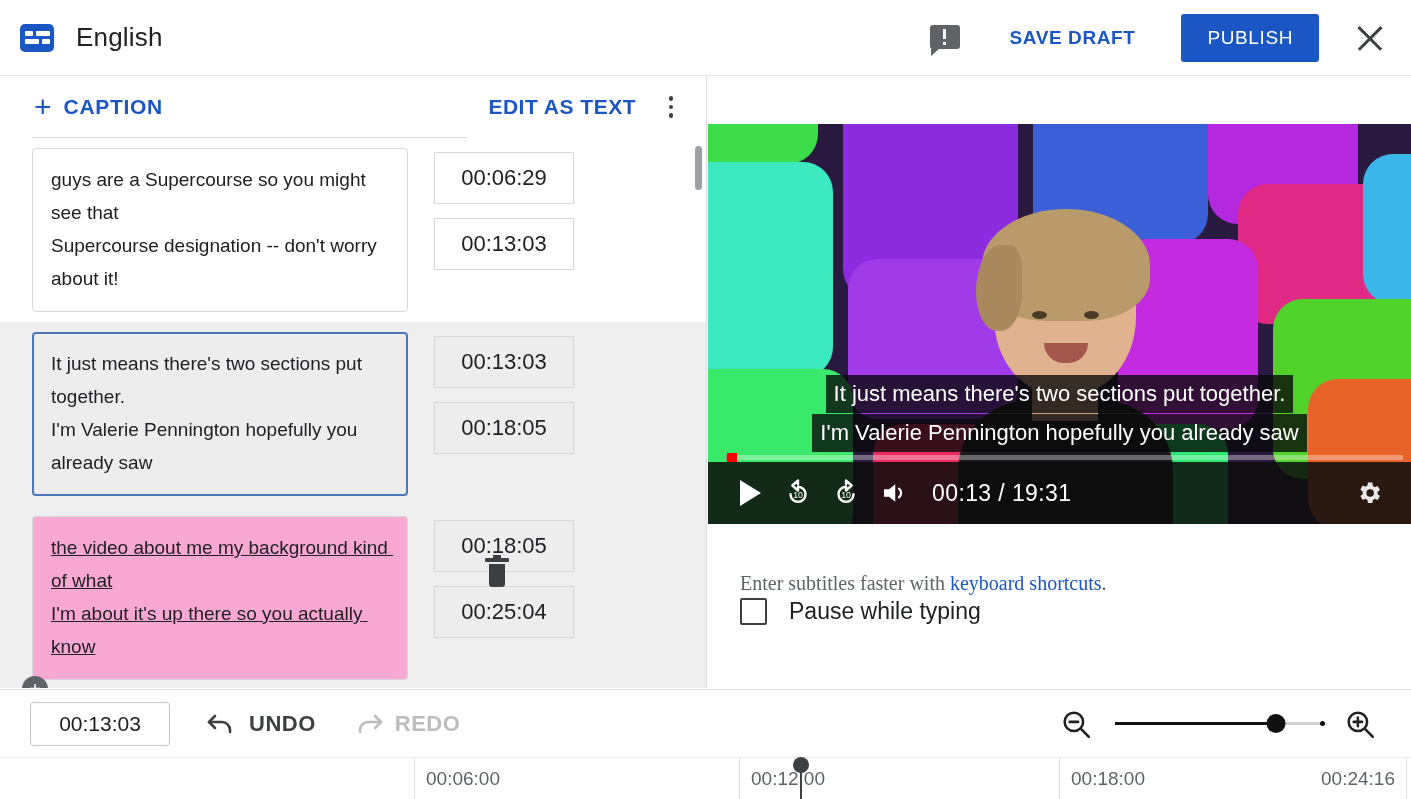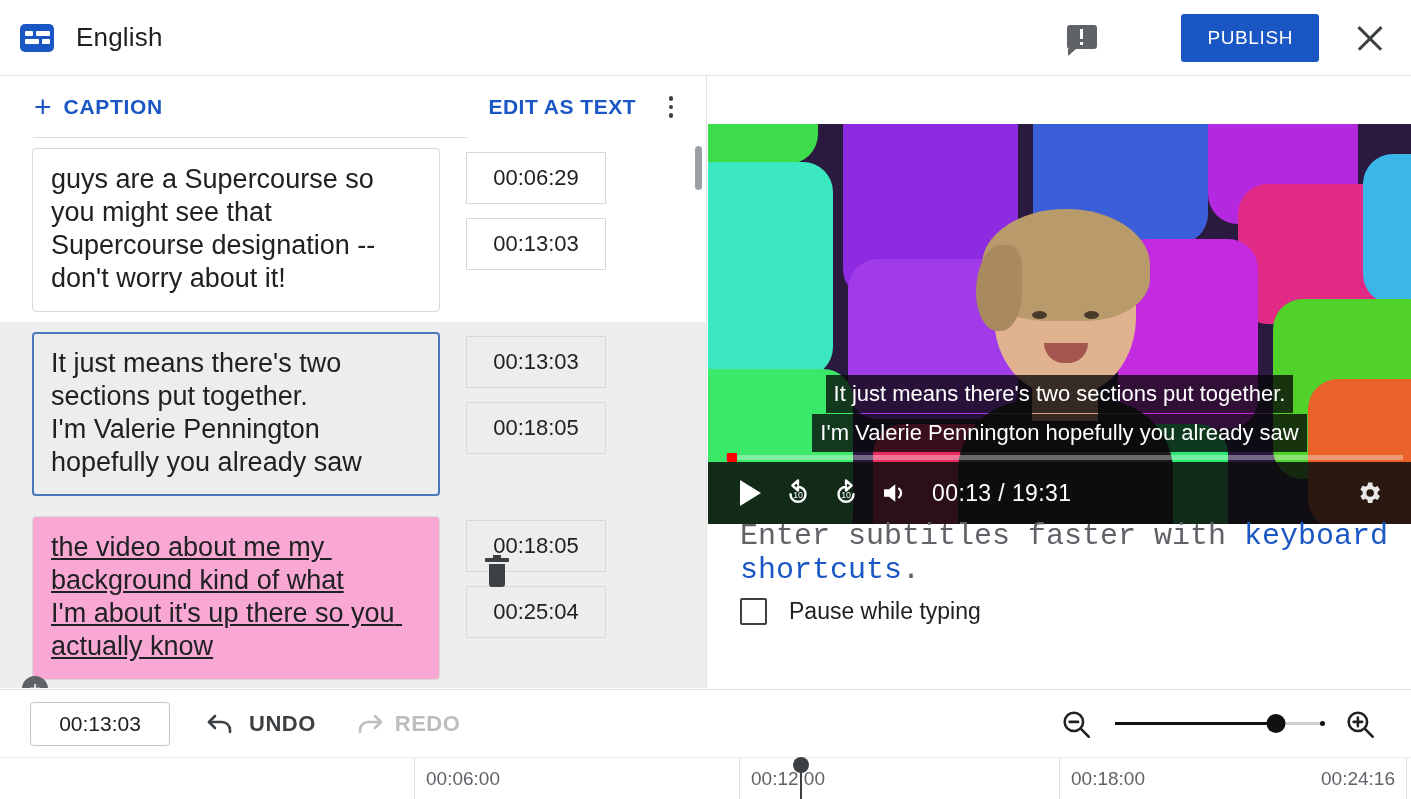--- a/index.html
+++ b/index.html
@@ -102,23 +102,23 @@
     position: absolute; left: 33px; bottom: 0; width: 434px; height: 1px; background: #dadce0;
   }
 
   .cap-list { position: relative; height: 550px; overflow: hidden; }
   .cap-row {
     display: flex; align-items: flex-start; padding: 10px 0 10px 0;
     position: relative; min-height: 80px;
   }
   .cap-row.active, .cap-row.hovered { background: #eeeeee; }
   .cap-text {
-    margin-left: 32px; width: 408px; border: 1px solid #d8d8d8; border-radius: 4px;
+    margin-left: 32px; width: 376px; border: 1px solid #d8d8d8; border-radius: 4px;
     background: #fff; padding: 14px 16px 16px 18px;
-    font-size: 27px; line-height: 33px; color: #202124; white-space: pre-wrap;
+    font-size: 19px; line-height: 33px; color: #202124; white-space: pre-wrap;
     font-family: "Liberation Sans", sans-serif;
   }
   .cap-row.active .cap-text  { border: 2px solid #4b77bd; background: #ededed; padding: 13px 15px 15px 17px;}
   .cap-row.hovered .cap-text { background: #f9a8d4; text-decoration: underline; }
   .cap-times {
     margin-left: 26px; display: flex; flex-direction: column; gap: 14px; padding-top: 4px;
   }
   .time-box {
     width: 140px; height: 52px; border: 1px solid #d8d8d8; border-radius: 0;
     background: #fff; display: flex; align-items: center; justify-content: center;
@@ -210,22 +210,22 @@
   .play-tri {
     width: 0; height: 0; border-left: 21px solid #fff;
     border-top: 13px solid transparent; border-bottom: 13px solid transparent;
   }
   .time-display {
     color: #fff; font-size: 23px; margin-left: 14px; letter-spacing: .4px;
     font-family: "Liberation Sans", sans-serif;
   }
   .gear-wrap { margin-left: auto; cursor: pointer; }
   .hint-line {
-    position: absolute; left: 32px; top: 443px; font-size: 30px; color: #5f6368;
-    font-family: Liberation Mono, monospace;
+    position: absolute; left: 32px; top: 496px; font-size: 20px; color: #5f6368;
+    font-family: Liberation Serif, serif;
   }
   .hint-line a { color: #1a56c4; text-decoration: none; }
   .pause-row {
     position: absolute; left: 32px; top: 522px; display: flex; align-items: center; gap: 22px;
     cursor: pointer;
   }
   .chk { width: 27px; height: 27px; border: 2.5px solid #3c4043; border-radius: 2px; background: #fff; }
   .pause-label { font-size: 23px; color: #202124; }
 
   
@@ -292,20 +292,21 @@
         </div>
     </div>
     <div class="lang-title">English</div>
 
     <div class="header-right">
       <div class="feedback-icon">
         <div class="bubble"></div>
           <div class="tail"></div>
           <div class="excl"></div>
       </div>
+      <button class="save-draft">SAVE DRAFT</button>
       <button class="publish-btn">PUBLISH</button>
       <div class="close-x"></div>
     </div>
   </div>
 
   <div class="left-panel">
 
     <div class="cap-toolbar">
       <button class="add-caption">
         <span class="plus-glyph">+</span>

